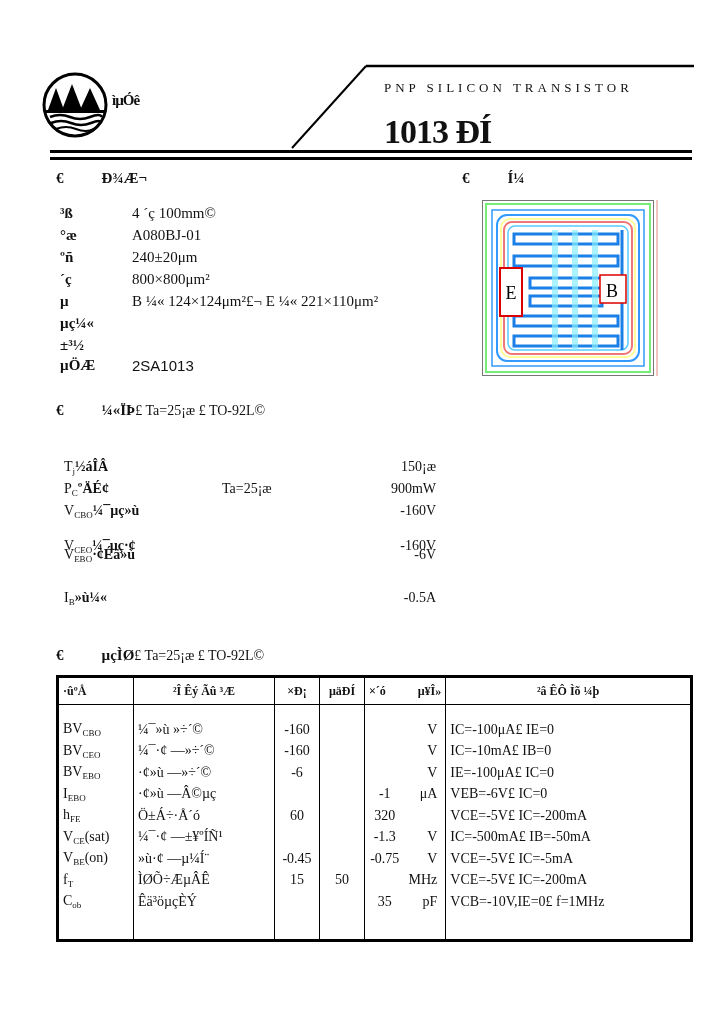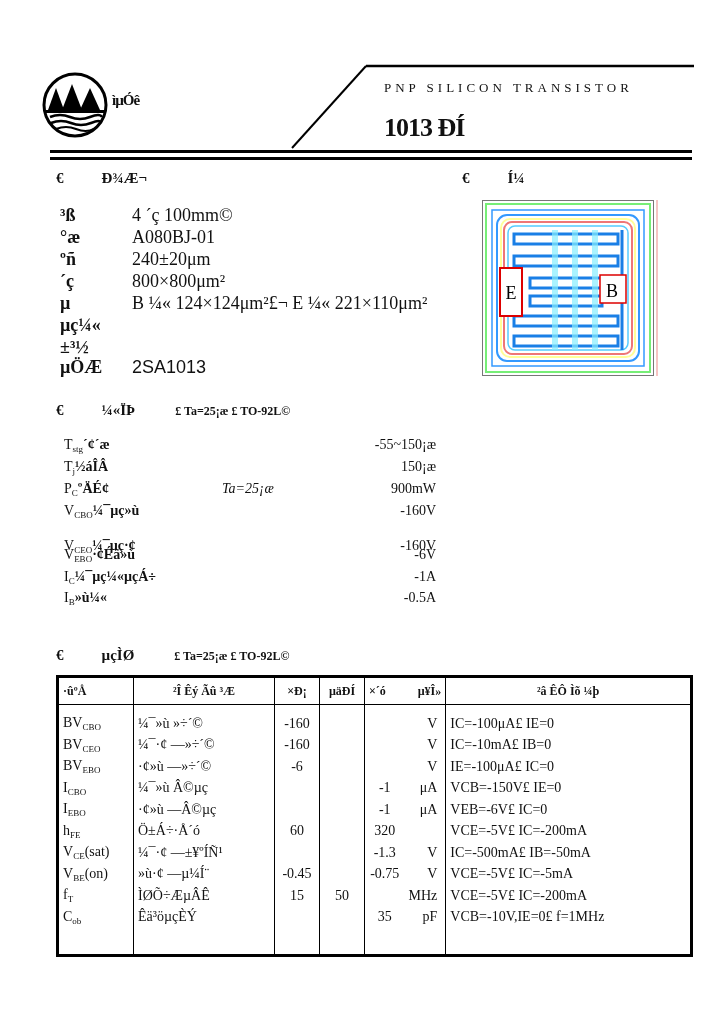--- a/index.html
+++ b/index.html
@@ -2,41 +2,41 @@
 <html><head>
 <meta charset="utf-8">
 <style>
   html,body{margin:0;padding:0;background:#fff;}
   body{width:720px;height:1012px;position:relative;overflow:hidden;font-family:"Liberation Serif","DejaVu Serif",serif;color:#111;}
   .abs{position:absolute;}
   .logo{left:42px;top:72px;width:66px;height:66px;}
   .logo-text{left:112px;top:92px;font-size:15px;font-weight:bold;letter-spacing:-1px;}
   .slash{left:0;top:0;width:720px;height:200px;pointer-events:none;}
   .subtitle{left:384px;top:80px;font-size:13px;letter-spacing:4px;}
-  .title{left:384px;top:113px;font-size:26px;font-weight:bold;letter-spacing:-1px;}
+  .title{left:384px;top:113px;font-size:34px;font-weight:bold;letter-spacing:-1px;}
   .rule1{left:50px;top:150px;width:642px;height:3px;background:#000;}
   .rule2{left:50px;top:157px;width:642px;height:3px;background:#000;}
   .sec{font-size:15px;font-weight:bold;}
   .sec .lbl{margin-left:38px;}
-  .sec .note{font-weight:bold;font-size:12px;margin-left:40px;}
-  .kv{font-size:18px;}
+  .sec .note{font-weight:normal;font-size:14px;}
+  .kv{font-size:15px;}
   .kv .k{position:absolute;left:0;font-weight:bold;}
   .kv .v{position:absolute;left:72px;white-space:nowrap;}
   .kv .v.sans{font-family:"Liberation Sans",sans-serif;}
   .mr{font-size:14px;}
   .mr .p{position:absolute;left:0;white-space:nowrap;}
-  .mr .c{position:absolute;left:158px;white-space:nowrap;font-style:italic;}
+  .mr .c{position:absolute;left:158px;white-space:nowrap;}
   .mr .val{position:absolute;right:0;white-space:nowrap;}
   sub{font-size:9px;vertical-align:-3px;}
   table.ec{position:absolute;left:56px;top:675px;width:637px;border-collapse:collapse;font-size:14px;border:3px solid #000;}
   table.ec th,table.ec td{border-left:1.5px solid #000;padding:0 4px;height:21.5px;white-space:nowrap;}
   table.ec th{border-bottom:1.5px solid #000;height:26px;font-weight:bold;font-size:12px;}
   table.ec td.num{text-align:center;}
   table.ec td.unit{text-align:right;padding-right:8px;}
-  table.ec tr.first td{padding-top:8px;}
+  table.ec tr.first td{padding-top:14px;}
   .die{left:482px;top:200px;width:176px;height:176px;}
 </style>
 </head>
 <body>
 
 <svg class="abs logo" viewBox="0 0 66 66">
   <circle cx="33" cy="33" r="31" fill="#fff" stroke="#000" stroke-width="3"></circle>
   <polygon points="6,38 14,16 22,38" fill="#000"></polygon>
   <polygon points="20,38 30,12 40,38" fill="#000"></polygon>
   <polygon points="38,38 48,16 58,38" fill="#000"></polygon>
@@ -124,25 +124,20 @@
   <rect x="18" y="68" width="22" height="48" fill="#fff" stroke="#d00" stroke-width="2"></rect>
   <text x="29" y="99" font-size="18" text-anchor="middle" font-family="Liberation Serif, serif">E</text>
   <rect x="118" y="75" width="26" height="28" fill="#fff" stroke="#d00" stroke-width="1.5"></rect>
   <text x="130" y="97" font-size="18" text-anchor="middle" font-family="Liberation Serif, serif">B</text>
 </svg>
 
 <div class="abs sec" style="left:56px;top:402px;">
   <span>€</span><span class="lbl">¼«ÏÞ</span><span class="note">£ Ta=25¡æ £ TO-92L©</span>
 </div>
 <div class="abs mr" style="left:64px;top:437px;width:372px;height:175px;">
-  <div class="abs" style="top:0;left:0;width:372px;height:20px;">
-      <span class="p"><span>T</span><sub>stg</sub><b>´¢´æ</b></span>
-      <span class="c"></span>
-      <span class="val">-55~150¡æ</span>
-    </div>
   <div class="abs" style="top:22px;left:0;width:372px;height:20px;text-decoration:underline;">
       <span class="p"><span>T</span><sub>j</sub><b>½áÎÂ</b></span>
       <span class="c"></span>
       <span class="val">150¡æ</span>
     </div>
   <div class="abs" style="top:44px;left:0;width:372px;height:20px;">
       <span class="p"><span>P</span><sub>C</sub><b>ºÄÉ¢</b></span>
       <span class="c">Ta=25¡æ</span>
       <span class="val">900mW</span>
     </div>
@@ -153,25 +148,20 @@
     </div>
   <div class="abs" style="top:101px;left:0;width:372px;height:20px;">
       <span class="p"><span>V</span><sub>CEO</sub><b>¼¯µç·¢</b></span>
       <span class="c"></span>
       <span class="val">-160V</span>
     </div>
   <div class="abs" style="top:110px;left:0;width:372px;height:20px;">
       <span class="p"><span>V</span><sub>EBO</sub><b>·¢Éä»ù</b></span>
       <span class="c"></span>
       <span class="val">-6V</span>
-    </div>
-  <div class="abs" style="top:132px;left:0;width:372px;height:20px;">
-      <span class="p"><span>I</span><sub>C</sub><b>¼¯µç¼«µçÁ÷</b></span>
-      <span class="c"></span>
-      <span class="val">-1A</span>
     </div>
   <div class="abs" style="top:153px;left:0;width:372px;height:20px;">
       <span class="p"><span>I</span><sub>B</sub><b>»ù¼«</b></span>
       <span class="c"></span>
       <span class="val">-0.5A</span>
     </div>
 </div>
 
 <div class="abs sec" style="left:56px;top:647px;">
   <span>€</span><span class="lbl">µçÌØ</span><span class="note">£ Ta=25¡æ £ TO-92L©</span>
@@ -220,29 +210,20 @@
     <tr>
       <td style="border-left:none"><span>BV</span><sub>EBO</sub></td>
       <td>·¢»ù —»÷´©</td>
       <td class="num">-6</td>
       <td class="num"></td>
       <td class="num"></td>
       <td class="unit" style="border-left:none">V</td>
       <td>IE=-100μA£ IC=0</td>
     </tr>
     <tr>
-      <td style="border-left:none"><span>I</span><sub>CBO</sub></td>
-      <td>¼¯»ù Â©µç</td>
-      <td class="num"></td>
-      <td class="num"></td>
-      <td class="num">-1</td>
-      <td class="unit" style="border-left:none">μA</td>
-      <td>VCB=-150V£ IE=0</td>
-    </tr>
-    <tr>
       <td style="border-left:none"><span>I</span><sub>EBO</sub></td>
       <td>·¢»ù —Â©µç</td>
       <td class="num"></td>
       <td class="num"></td>
       <td class="num">-1</td>
       <td class="unit" style="border-left:none">μA</td>
       <td>VEB=-6V£ IC=0</td>
     </tr>
     <tr>
       <td style="border-left:none"><span>h</span><sub>FE</sub></td>

